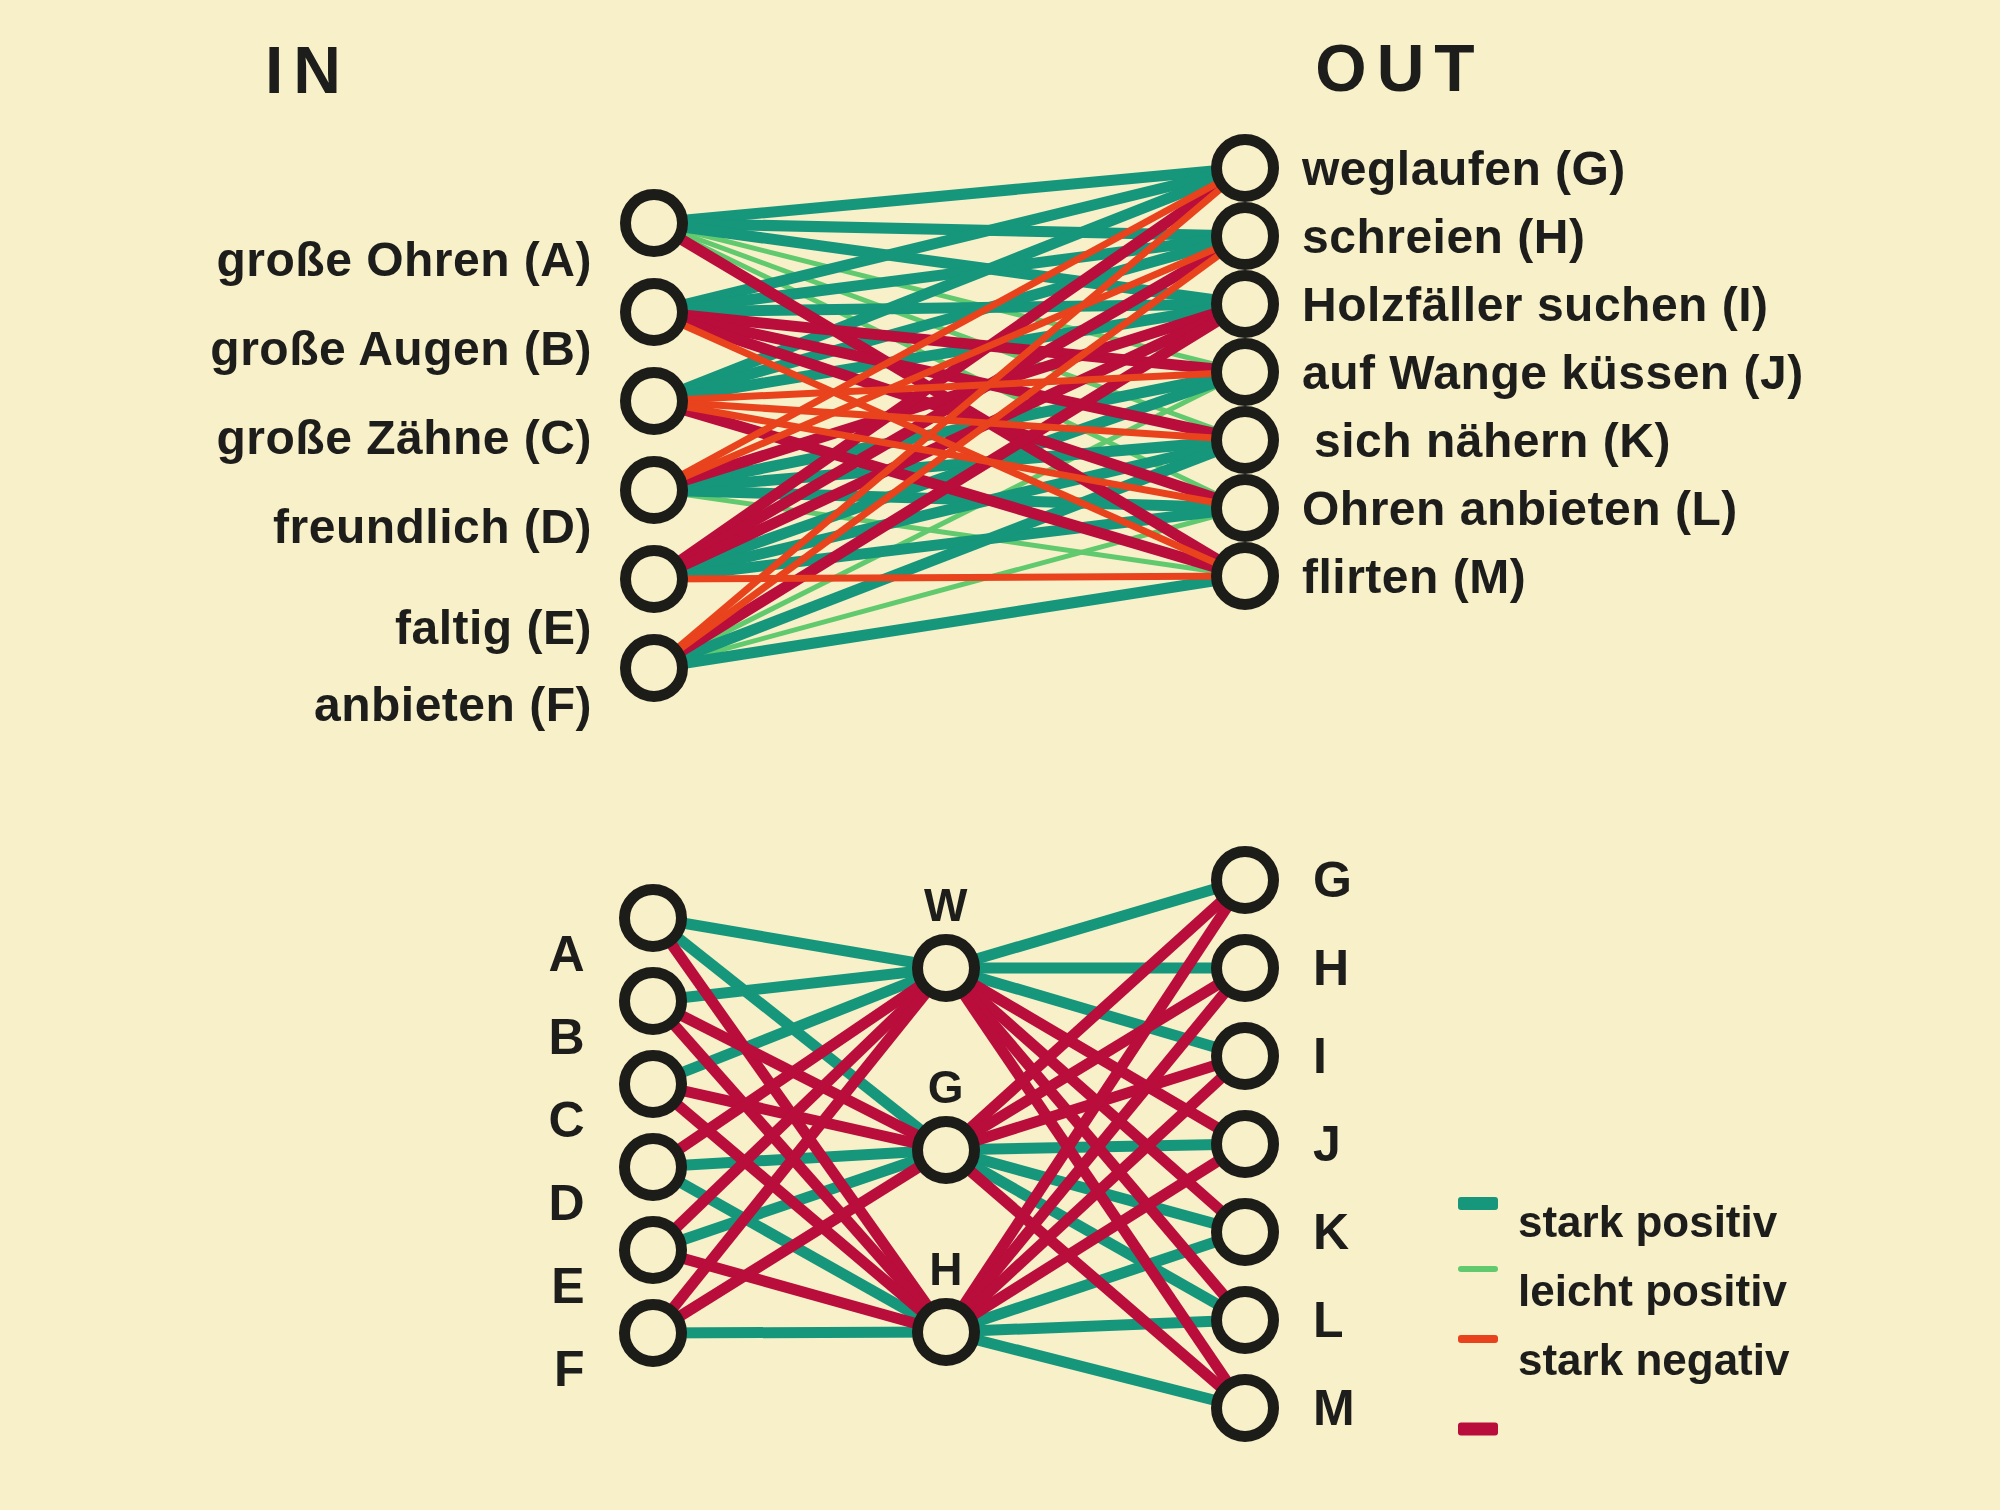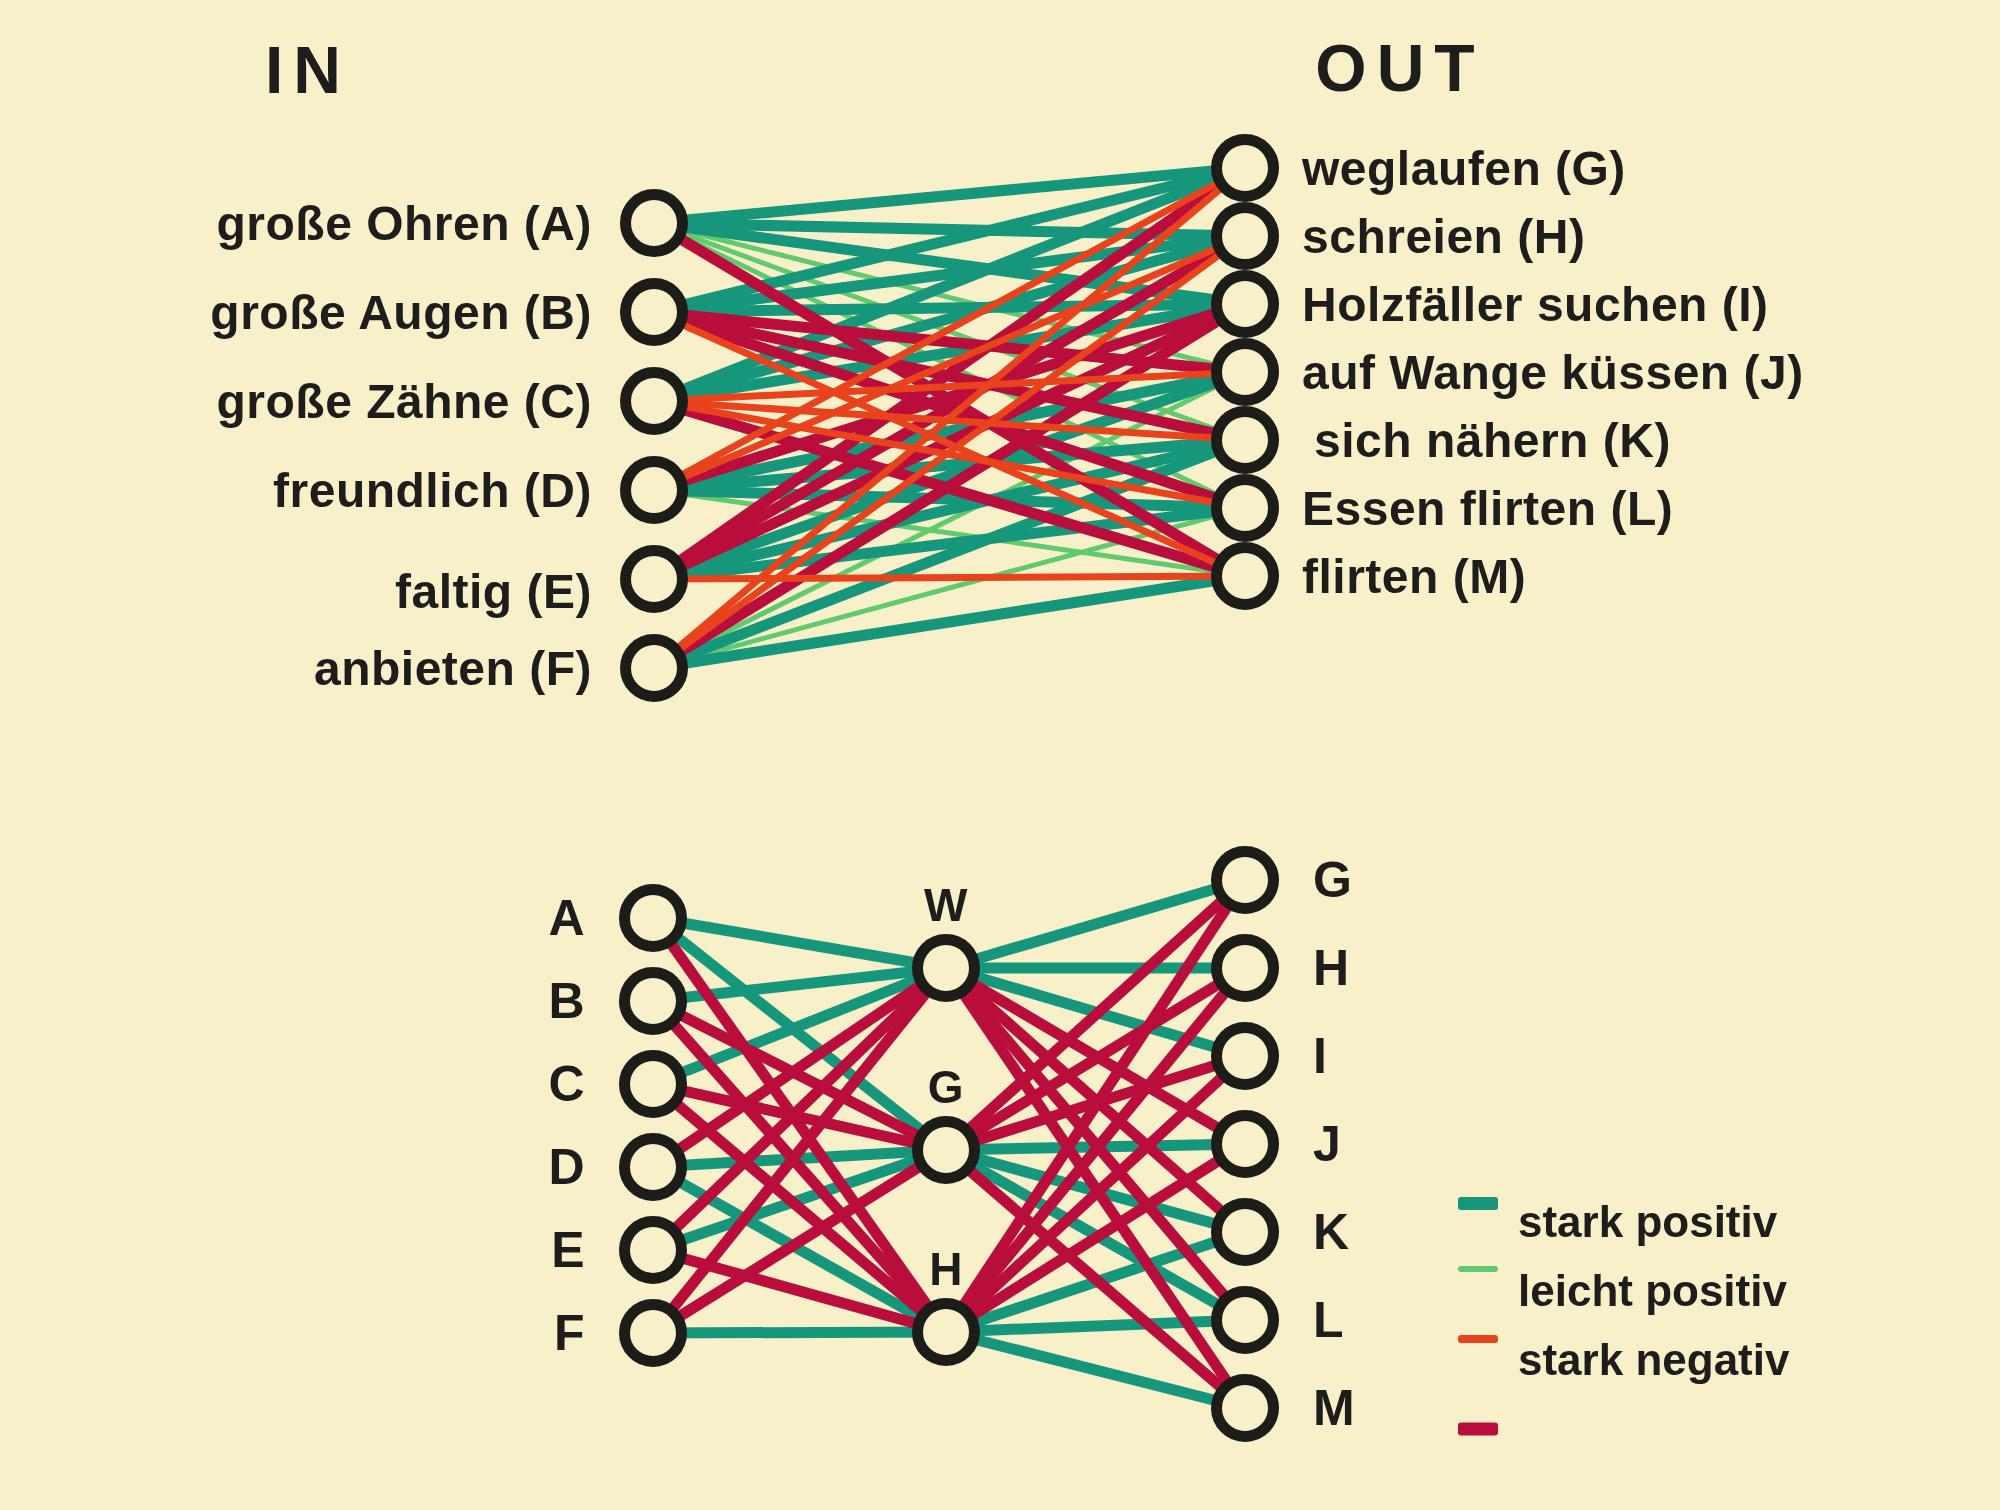--- a/index.html
+++ b/index.html
@@ -13,21 +13,21 @@
   #net-svg{position:absolute; left:0; top:0; width:2000px; height:1510px;}
   .title{
     position:absolute; transform:translate(-50%,-50%);
     font-size:66px; font-weight:700; letter-spacing:10px; white-space:nowrap;
   }
   .lab{
     position:absolute; white-space:nowrap; font-weight:700; color:#1D1D1B;
     letter-spacing:0.5px;
   }
   .lab.v-center{transform:translateY(-50%);}
-  .lab.right-align{transform:translate(-100%,-50%);}
+  .lab.right-align{transform:translate(-100%,-50%);margin-top:36px;}
   .lab.h-center{transform:translate(-50%,-50%);}
   .lab.size-main{font-size:48px;}
   .lab.size-letter{font-size:50px;}
   .lab.size-hidden{font-size:46px; font-weight:600;}
   .legend-row{
     position:absolute; display:flex; transform:translateY(-50%);
   }
   .legend-swatch{display:inline-block; width:40px; border-radius:3px; margin-right:20px; flex:0 0 auto;}
   .legend-text{font-size:44px; font-weight:700; white-space:nowrap;}
 </style>
@@ -154,21 +154,21 @@
       <div class="lab right-align size-main" style="left: 592px; top: 312px;">große Augen (B)</div>
       <div class="lab right-align size-main" style="left: 592px; top: 401px;">große Zähne (C)</div>
       <div class="lab right-align size-main" style="left: 592px; top: 490px;">freundlich (D)</div>
       <div class="lab right-align size-main" style="left: 592px; top: 591px; text-align: right;">faltig (E)</div>
       <div class="lab right-align size-main" style="left: 592px; top: 668px;">anbieten (F)</div>
       <div class="lab v-center size-main" style="left: 1302px; top: 168px;">weglaufen (G)</div>
       <div class="lab v-center size-main" style="left: 1302px; top: 236px;">schreien (H)</div>
       <div class="lab v-center size-main" style="left: 1302px; top: 304px;">Holzfäller suchen (I)</div>
       <div class="lab v-center size-main" style="left: 1302px; top: 372px;">auf Wange küssen (J)</div>
       <div class="lab v-center size-main" style="left: 1302px; top: 440px; margin-left: 12px;">sich nähern (K)</div>
-      <div class="lab v-center size-main" style="left: 1302px; top: 508px;">Essen flirten (L)</div>
+      <div class="lab v-center size-main" style="left: 1302px; top: 508px;">Ohren anbieten (L)</div>
       <div class="lab v-center size-main" style="left: 1302px; top: 576px;">flirten (M)</div>
       <div class="lab right-align size-letter" style="left: 585px; top: 918px;">A</div>
       <div class="lab right-align size-letter" style="left: 585px; top: 1001px;">B</div>
       <div class="lab right-align size-letter" style="left: 585px; top: 1084px;">C</div>
       <div class="lab right-align size-letter" style="left: 585px; top: 1167px;">D</div>
       <div class="lab right-align size-letter" style="left: 585px; top: 1250px;">E</div>
       <div class="lab right-align size-letter" style="left: 585px; top: 1333px;">F</div>
       <div class="lab v-center size-letter" style="left: 1313px; top: 880px;">G</div>
       <div class="lab v-center size-letter" style="left: 1313px; top: 968px;">H</div>
       <div class="lab v-center size-letter" style="left: 1313px; top: 1056px;">I</div>

